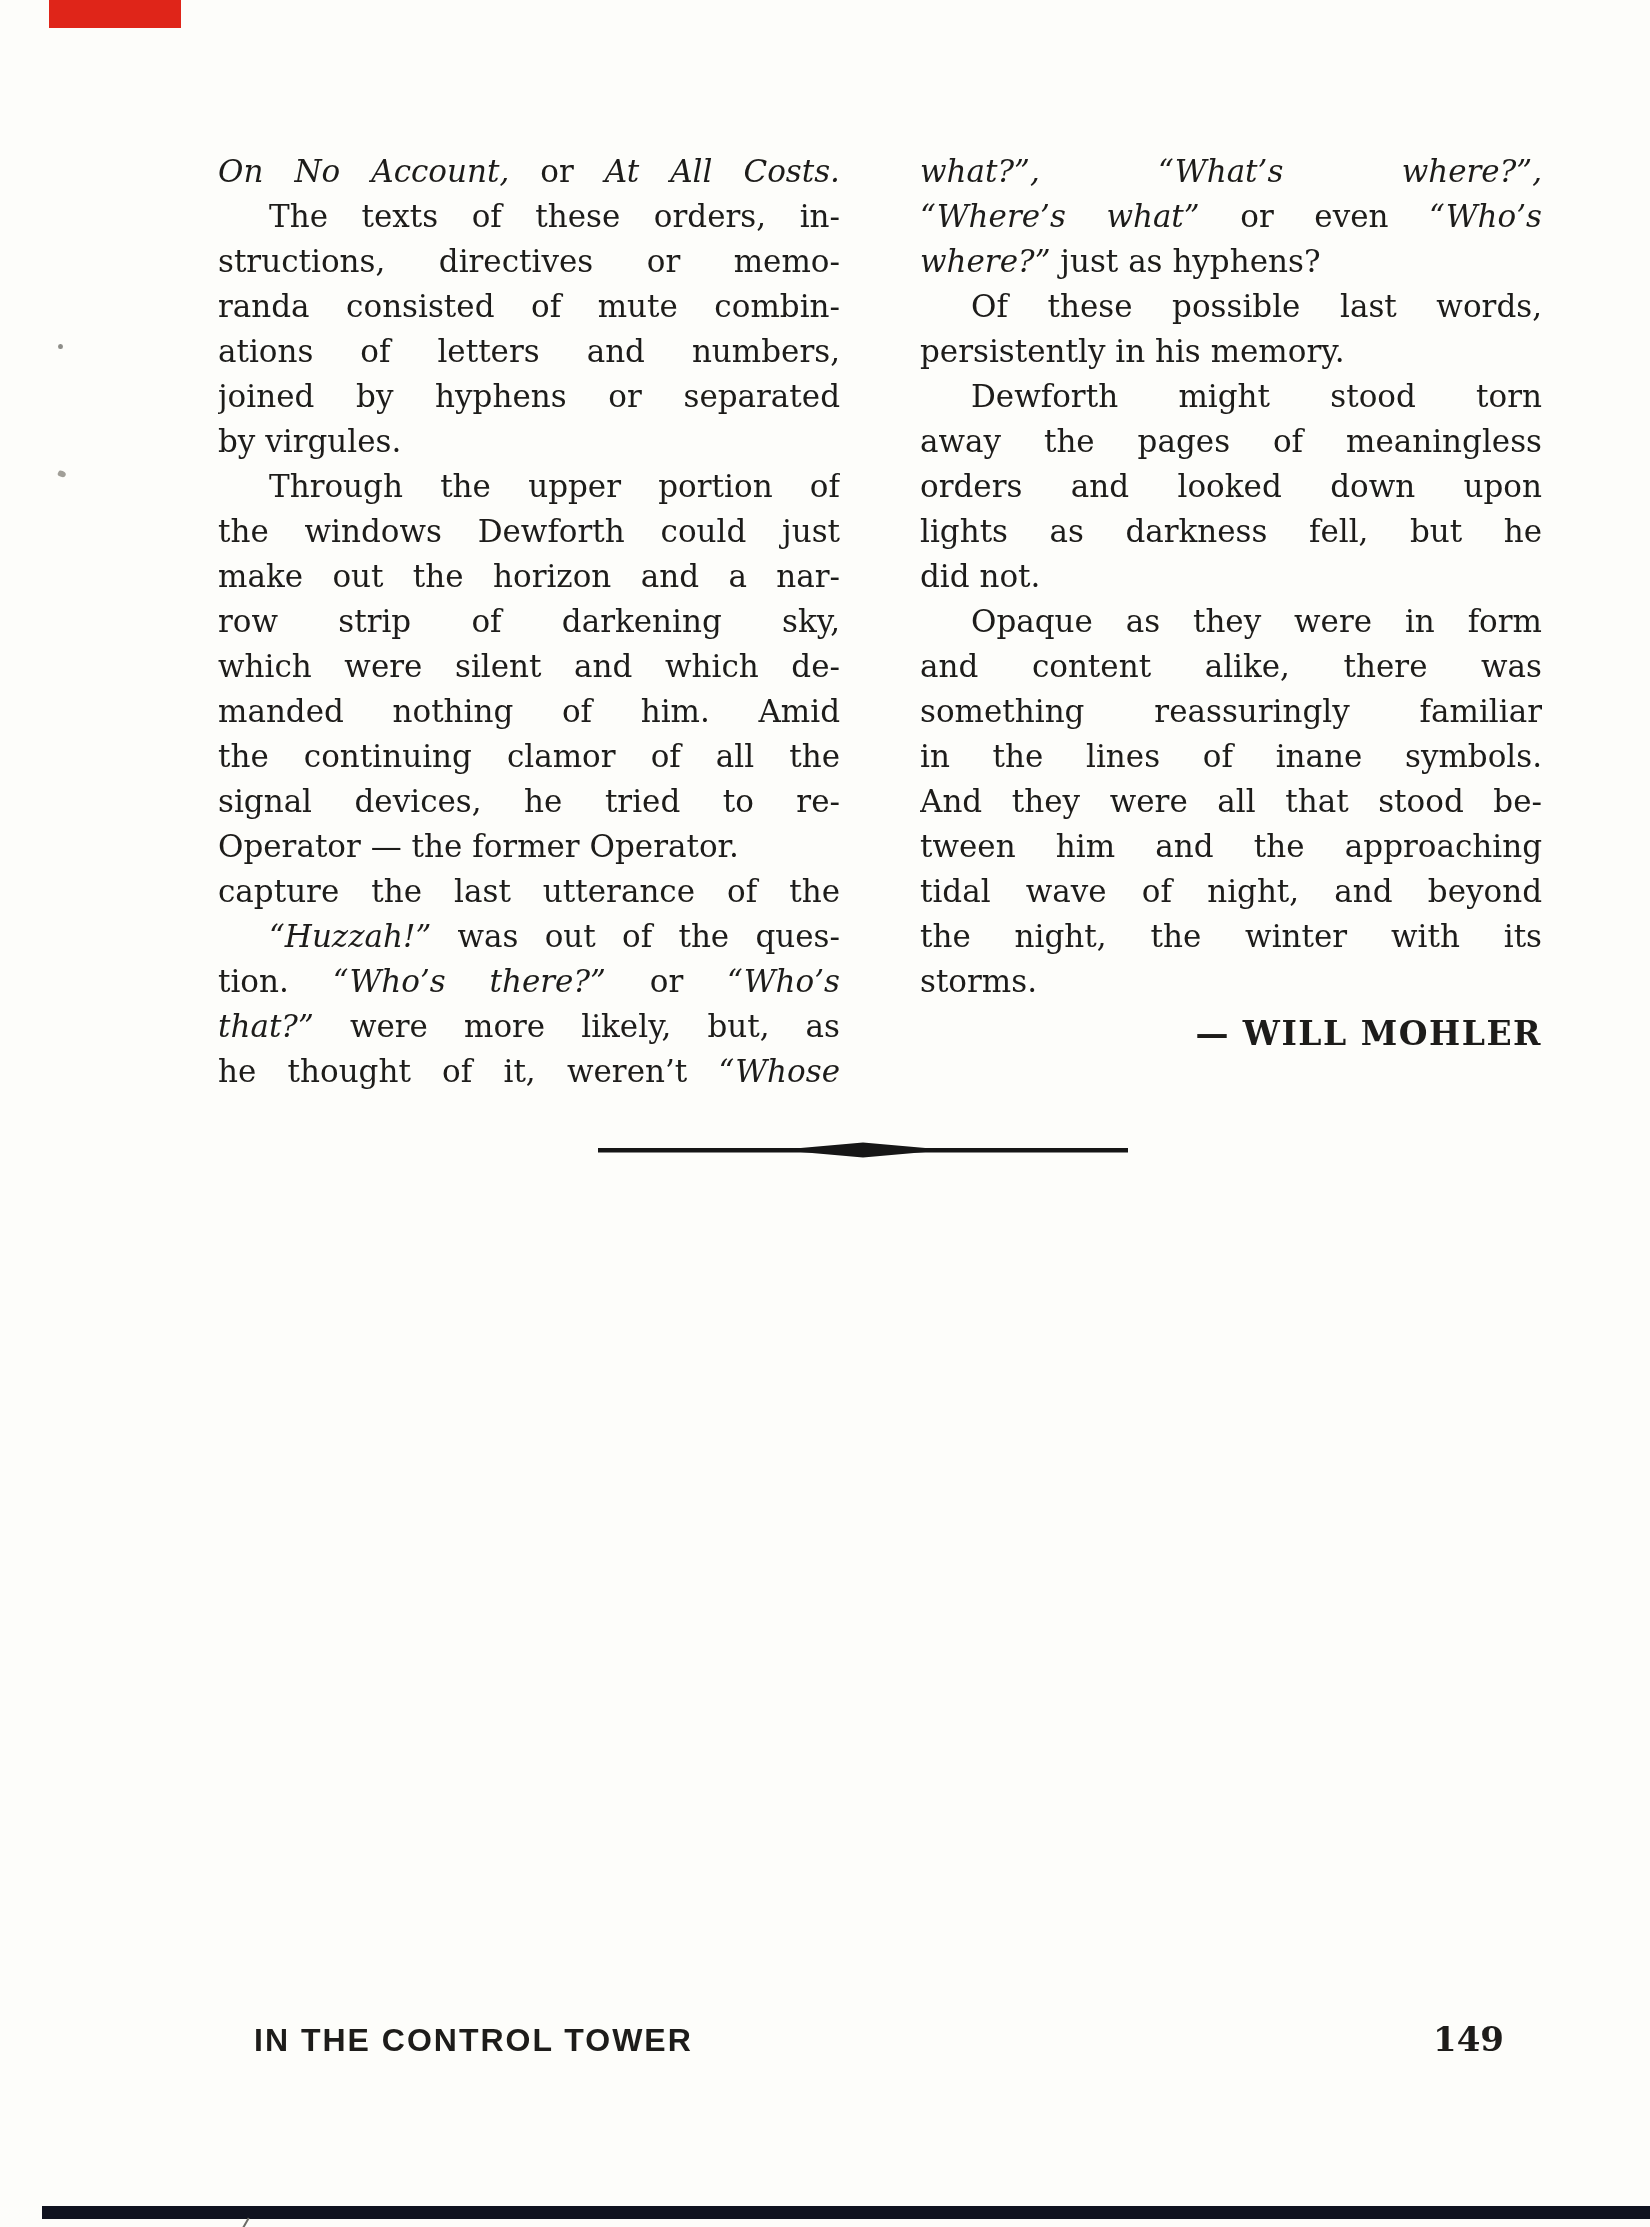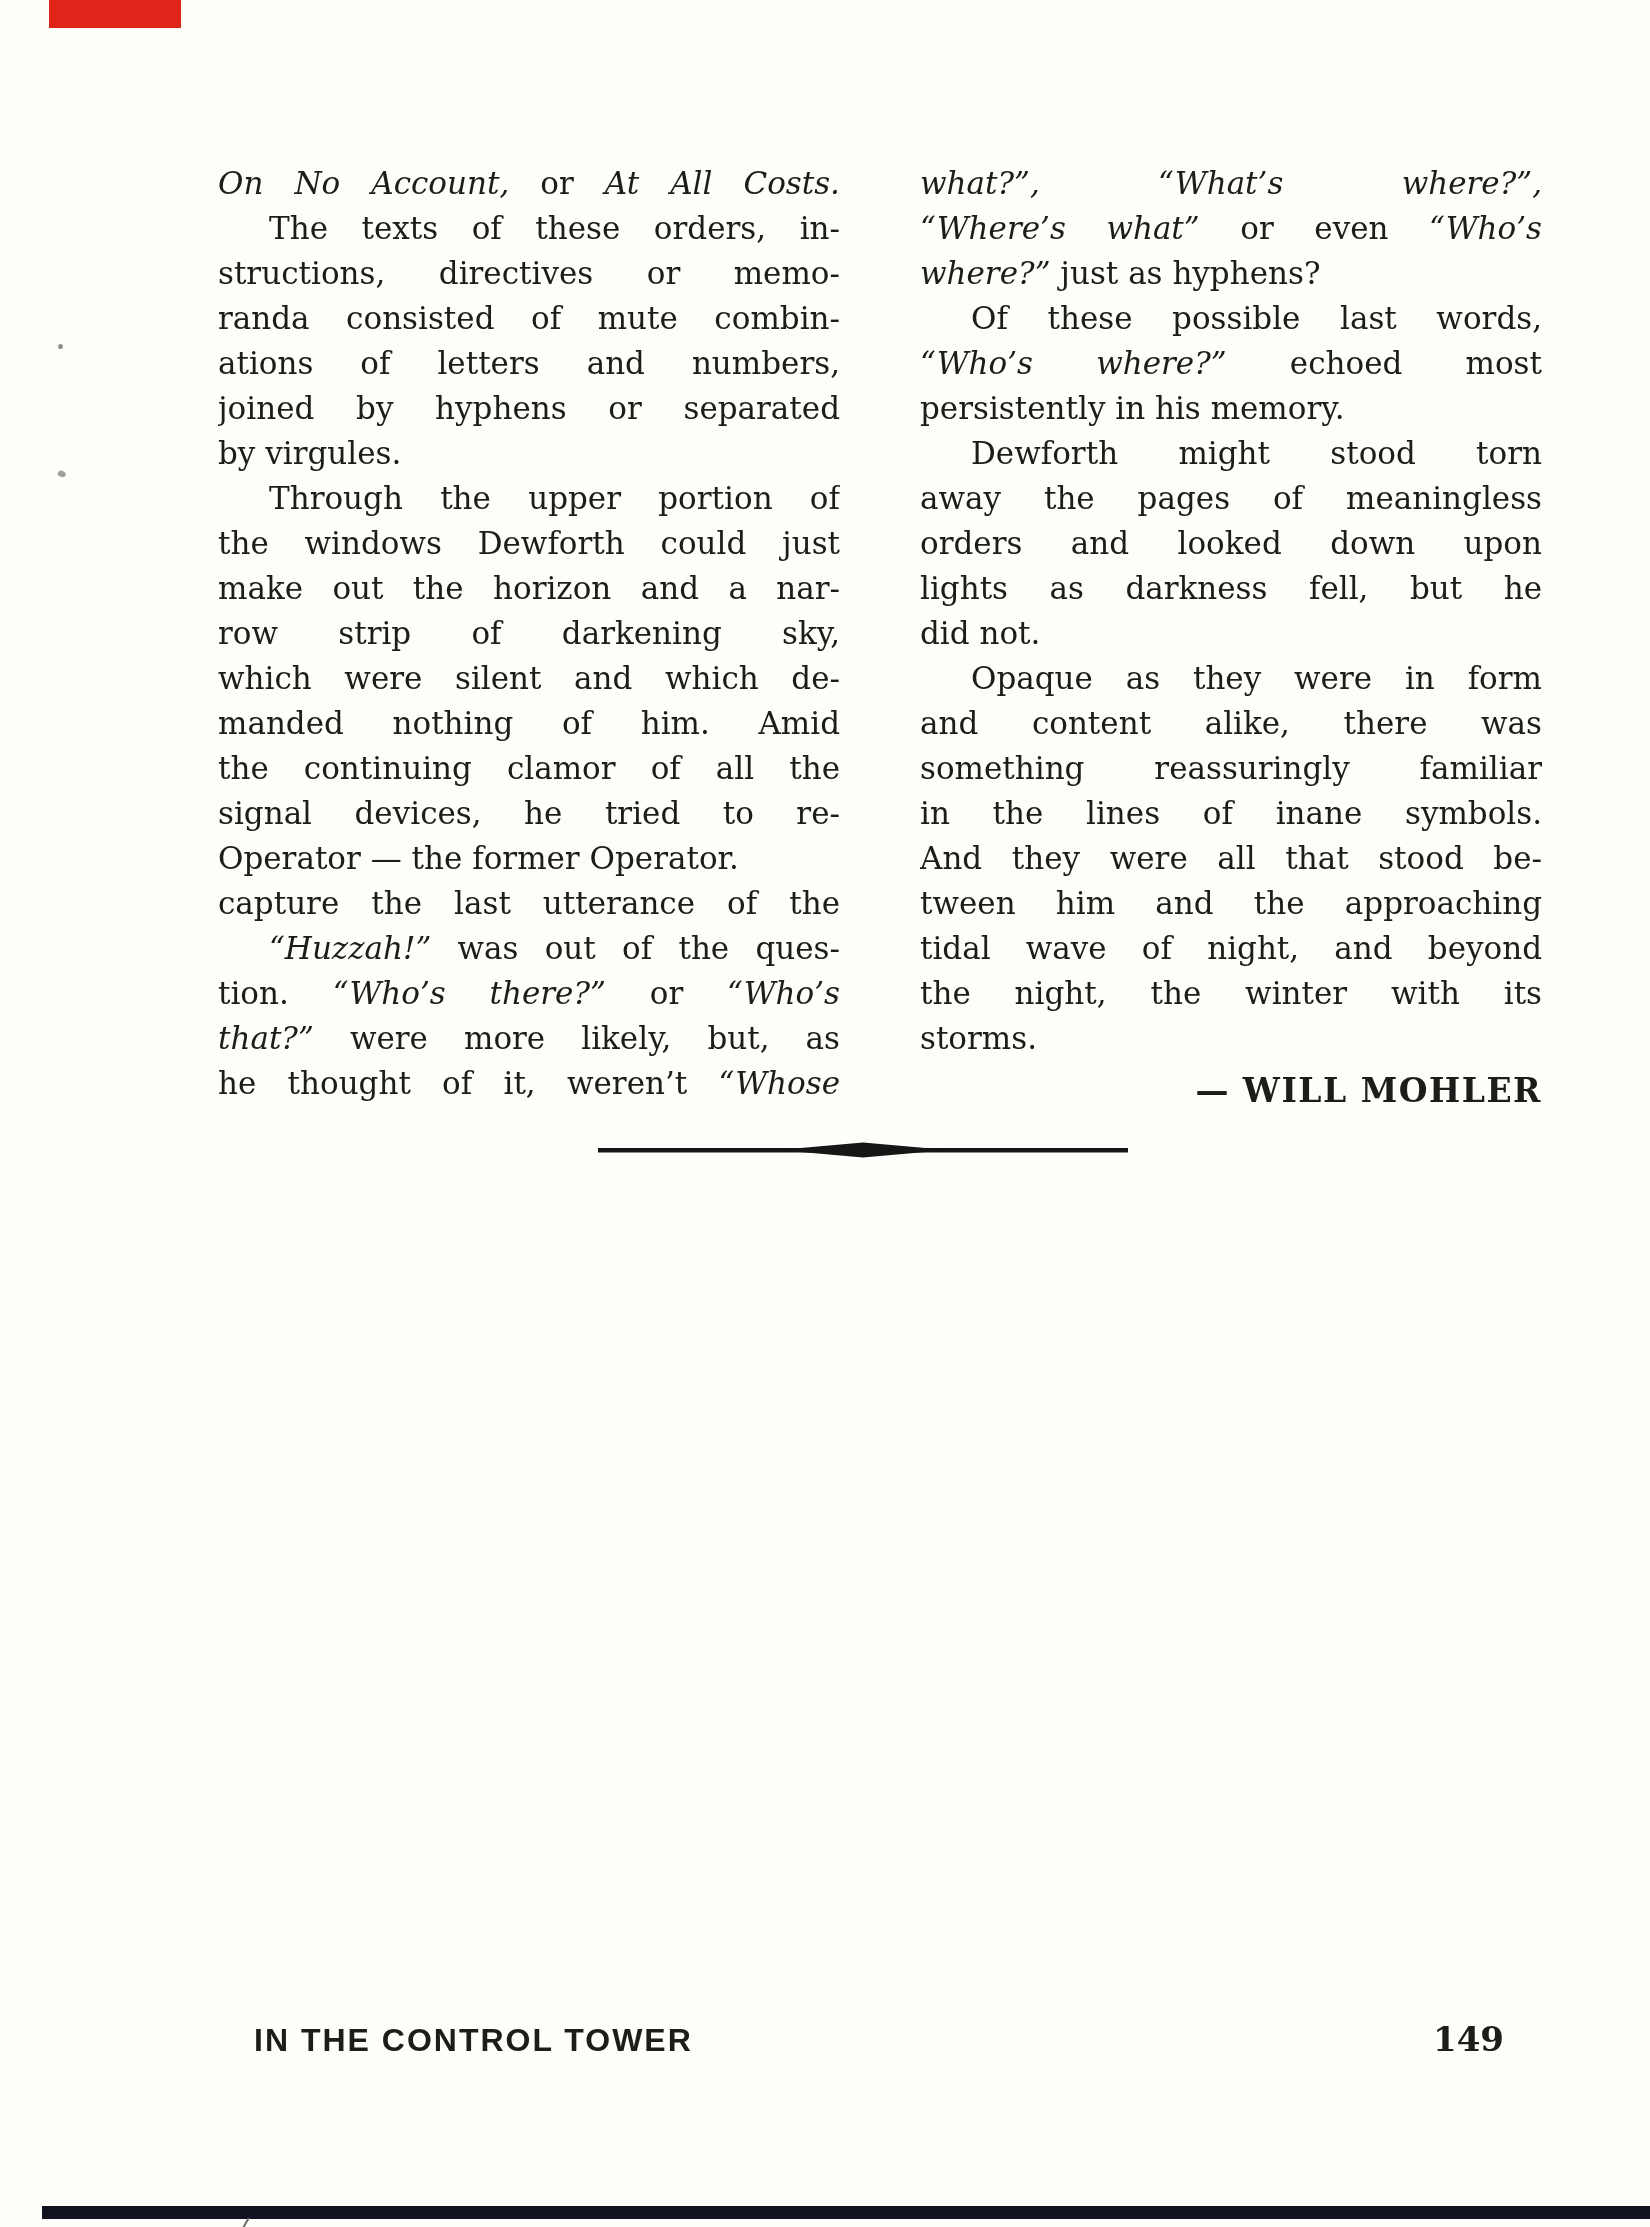--- a/index.html
+++ b/index.html
@@ -6,21 +6,21 @@
   .page{
     position:relative;
     width:1650px;height:2227px;
     background:#fdfdfa;
     font-family:"DejaVu Serif", serif;
     color:#1d1c1a;
     overflow:hidden;
   }
   .col{
     position:absolute;top:149px;width:622px;
-    font-size:31px;line-height:45px;margin-top:12px;
+    font-size:31px;line-height:45px;
   }
   .col-left{left:218px;}
   .col-right{left:920px;}
   .line{
     height:45px;overflow:hidden;
     text-align:justify;
     text-align-last:justify;
     text-justify:inter-word;
     white-space:normal;
   }
@@ -114,21 +114,20 @@
 
   <div class="col col-right">
     <div>
         <div class="para">
           <div class="line"><i>what?”, “What’s where?”,</i></div>
           <div class="line"><i>“Where’s what”</i><span> or even </span><i>“Who’s</i></div>
           <div class="line last"><i>where?”</i><span> just as hyphens?</span></div>
         </div>
         <div class="para indent">
           <div class="line"><span>Of these possible last words,</span></div>
-          <div class="line"><i>“Who’s where?”</i><span> echoed most</span></div>
           <div class="line last"><span>persistently in his memory.</span></div>
         </div>
         <div class="para indent">
           <div class="line"><span>Dewforth might stood torn</span></div>
           <div class="line"><span>away the pages of meaningless</span></div>
           <div class="line"><span>orders and looked down upon</span></div>
           <div class="line"><span>lights as darkness fell, but he</span></div>
           <div class="line last"><span>did not.</span></div>
         </div>
         <div class="para indent">

